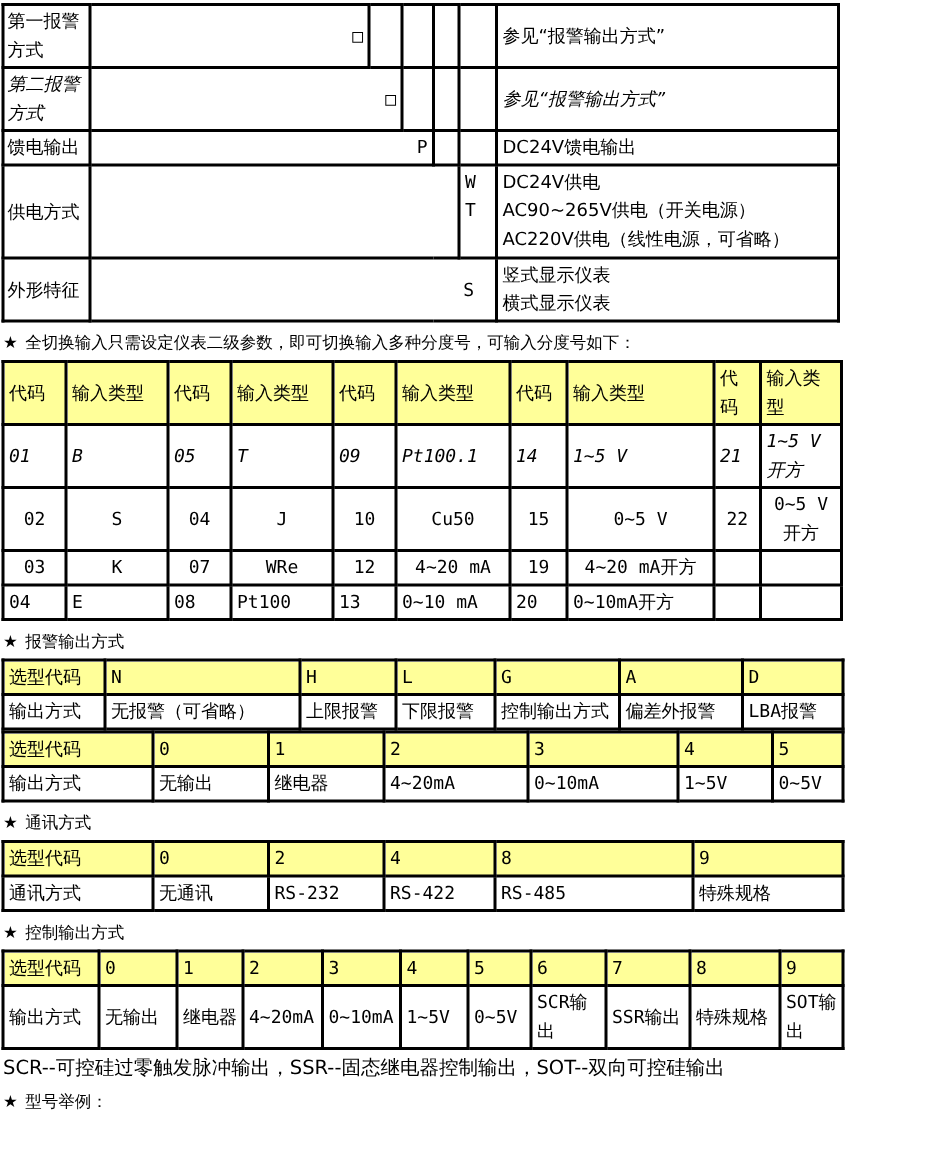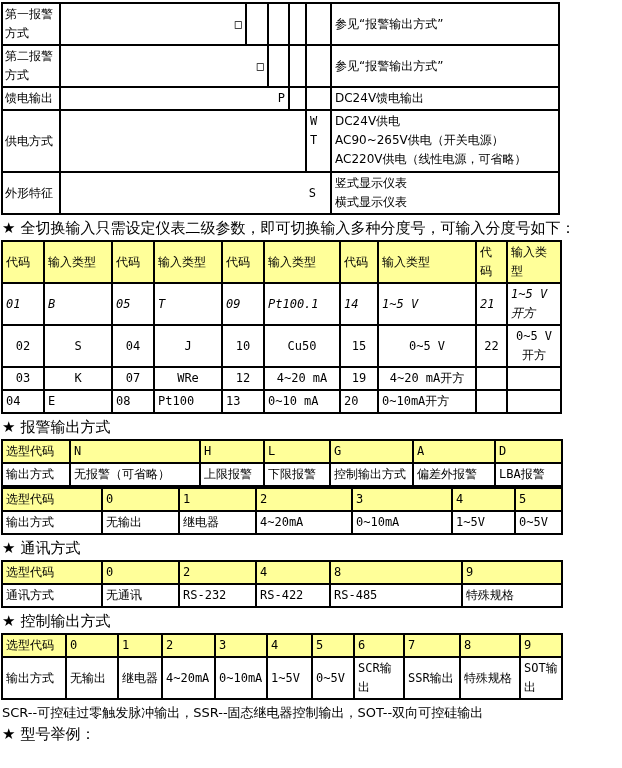--- a/index.html
+++ b/index.html
@@ -13,21 +13,21 @@
   td {
     border:2px solid #000; padding:1px 3px; vertical-align:middle;
     overflow:hidden; word-break:break-all; line-height:19px;
   }
   .hdr { background:#FFFF99; }
   .mono { font-family:"DejaVu Sans Mono", "DejaVu Sans", monospace; }
   .lbl { padding:1px 2px; }
   .code-right { text-align:right; padding-right:3px; }
   .code-right-pad { text-align:right; padding-right:14px; }
   .vtop { vertical-align:top; }
-  .star-line { margin:5px 0 3px 1px; font-size:15px; line-height:17px; }
+  .star-line { margin:5px 0 3px 1px; font-size:11px; line-height:17px; }
   .star { margin-right:5px; }
   .note { margin:4px 0 1px 1px; font-size:13px; line-height:17px; }
   .spec { width:557px; }
 </style>
 </head>
 <body>
 
 <div class="page">
 
   <table class="spec">
@@ -43,21 +43,21 @@
     <tbody id="spec-body">
         <tr style="height: 37px;">
           <td class="lbl">第一报警方式</td>
           <td class="mono code-right" colspan="1">□</td>
           <td></td>
           <td></td>
           <td></td>
           <td></td>
           <td><span>参见“报警输出方式”</span></td>
         </tr>
-        <tr style="height: 37px;">
+        <tr style="height: 37px; font-style: italic;">
           <td class="lbl">第二报警方式</td>
           <td class="mono code-right" colspan="2">□</td>
           <td></td>
           <td></td>
           <td></td>
           <td><span>参见“报警输出方式”</span></td>
         </tr>
         <tr style="height: 21px;">
           <td class="lbl">馈电输出</td>
           <td class="mono code-right" colspan="3">P</td>

